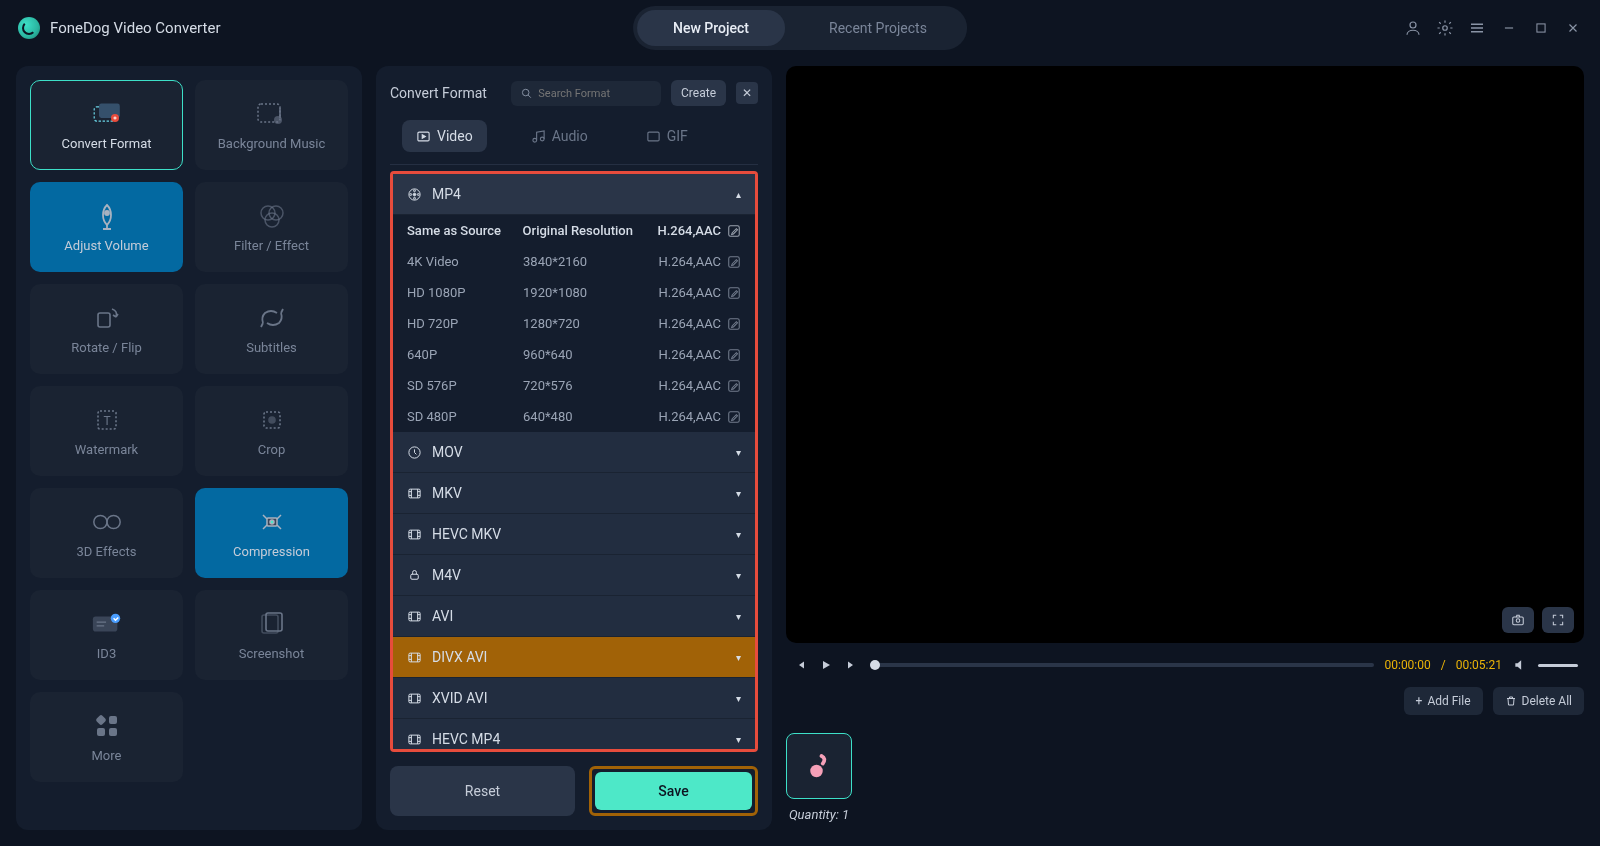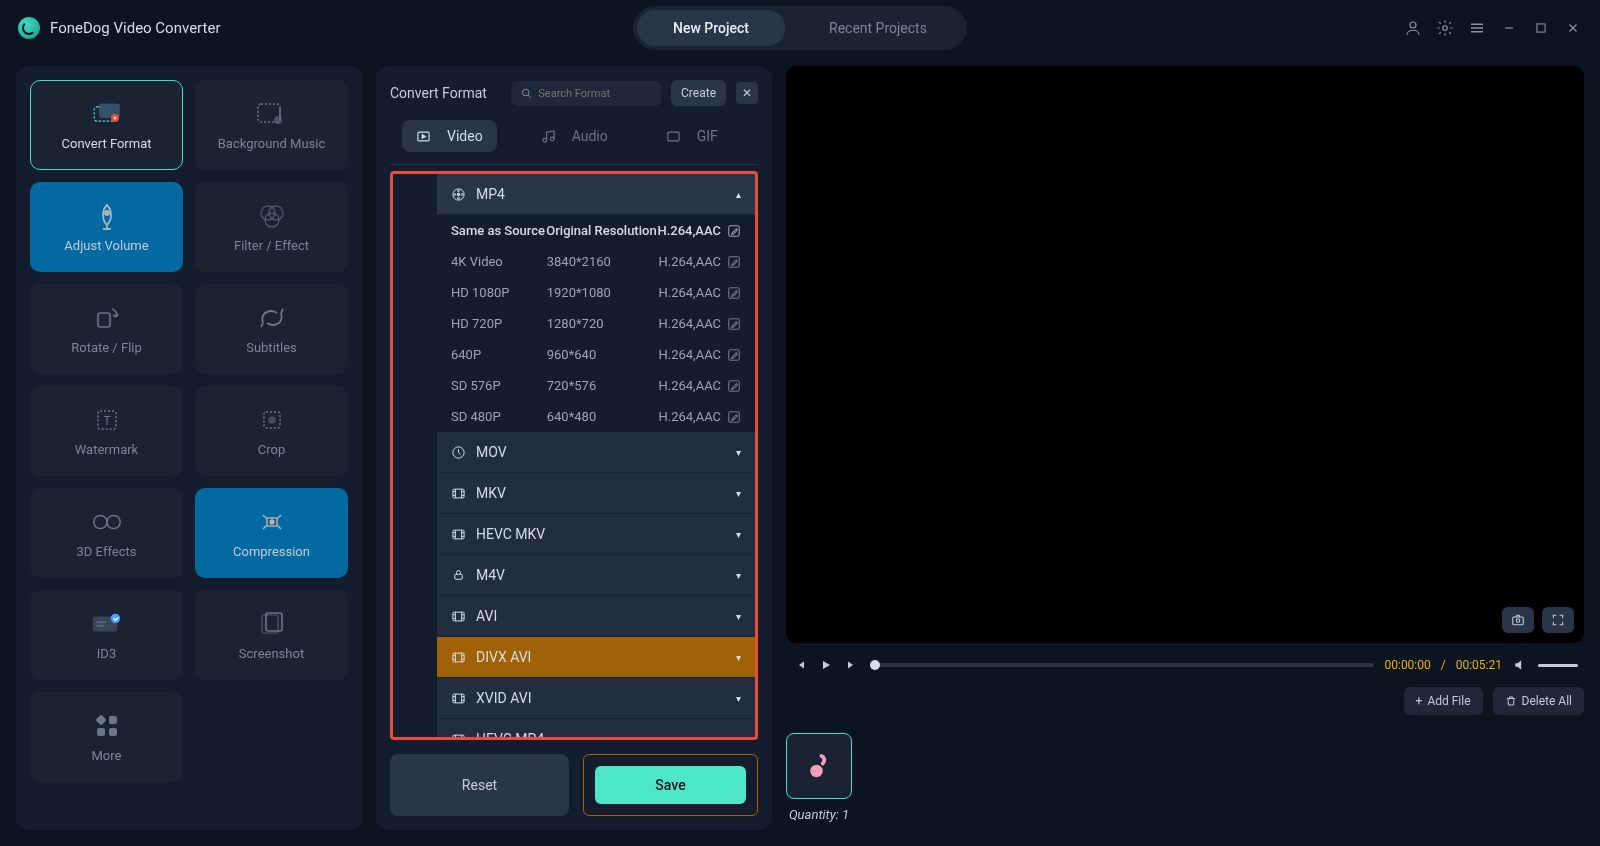--- a/index.html
+++ b/index.html
@@ -28,39 +28,39 @@
 
 .format-panel { width: 396px; background: #141d2d; border-radius: 12px; padding: 14px; display: flex; flex-direction: column; }
 .fp-head { display: flex; align-items: center; gap: 10px; margin-bottom: 14px; }
 .fp-title { font-size: 14px; color: #c5ccd8; flex: 0 0 auto; margin-right: auto; }
 .search-wrap { flex: 1; position: relative; display: flex; align-items: center; background: #1e2838; border-radius: 6px; padding: 6px 10px; gap: 6px; max-width: 150px; }
 .search-wrap input { background: transparent; border: none; outline: none; color: #c5ccd8; font-size: 11px; width: 100%; }
 .create-btn { background: #2a3548; color: #c5ccd8; font-size: 12px; padding: 6px 10px; border-radius: 6px; cursor: pointer; border: none; }
 .close-btn { width: 22px; height: 22px; background: #2a3548; border-radius: 4px; display: flex; align-items: center; justify-content: center; cursor: pointer; color: #c5ccd8; font-size: 12px; }
 
 .type-tabs { display: flex; gap: 30px; padding: 0 12px 12px 12px; border-bottom: 1px solid #252f42; }
-.type-tab { display: flex; align-items: center; gap: 16px; padding: 8px 14px; border-radius: 8px; font-size: 14px; cursor: pointer; color: #6a7588; }
+.type-tab { display: flex; align-items: center; gap: 6px; padding: 8px 14px; border-radius: 8px; font-size: 14px; cursor: pointer; color: #6a7588; }
 .type-tab.active { background: #2a3548; color: #d5dce6; }
 
-.format-list { flex: 1; overflow-y: auto; border: 3px solid #e74c3c; border-radius: 4px; margin-top: 6px; position: relative; padding-left: 44px; }
+.format-list { flex: 1; overflow-y: auto; border: 3px solid #e74c3c; border-radius: 4px; margin-top: 6px; position: relative; }
 .format-list::-webkit-scrollbar { width: 6px; }
 .format-list::-webkit-scrollbar-thumb { background: #3a4558; border-radius: 3px; }
 
 .fmt-header { display: flex; align-items: center; gap: 10px; padding: 12px 14px; background: #2a3548; border-bottom: 1px solid #1a2332; cursor: pointer; font-size: 14px; color: #d5dce6; }
 .fmt-header .chev { margin-left: auto; font-size: 10px; }
 .fmt-row { display: flex; align-items: center; padding: 8px 14px; font-size: 13px; color: #9aa4b5; cursor: pointer; }
 .fmt-row.sel { color: #d5dce6; font-weight: 500; }
 .fmt-col1 { width: 120px; }
 .fmt-col2 { width: 140px; }
 .fmt-col3 { flex: 1; text-align: right; display: flex; align-items: center; justify-content: flex-end; gap: 6px; }
 .edit-ico { width: 14px; height: 14px; opacity: 0.7; }
 
 .fp-actions { display: flex; gap: 14px; margin-top: 14px; }
 .reset-btn { flex: 1; padding: 14px; background: #2a3548; border: none; border-radius: 8px; color: #c5ccd8; font-size: 14px; cursor: pointer; }
-.save-wrap { flex: 1; border: 1px solid #a16207; border-radius: 6px; padding: 11px; }
+.save-wrap { flex: 1; border: 3px solid #a16207; border-radius: 6px; padding: 3px; }
 .save-btn { width: 100%; padding: 11px; background: #4de8c8; border: none; border-radius: 6px; color: #0d1421; font-size: 14px; font-weight: 500; cursor: pointer; }
 
 .preview-panel { flex: 1; display: flex; flex-direction: column; gap: 10px; }
 .video-area { flex: 1; background: #000; border-radius: 10px; position: relative; }
 .snap-btns { position: absolute; bottom: 10px; right: 10px; display: flex; gap: 8px; }
 .snap-btn { width: 32px; height: 26px; background: #2a3548; border-radius: 6px; display: flex; align-items: center; justify-content: center; cursor: pointer; color: #c5ccd8; }
 
 .player-bar { display: flex; align-items: center; gap: 10px; padding: 4px 6px; font-size: 12px; color: #eab308; }
 .pbtn { width: 16px; height: 16px; display: flex; align-items: center; justify-content: center; cursor: pointer; color: #c5ccd8; }
 .timeline { flex: 1; height: 4px; background: #2a3548; border-radius: 2px; position: relative; }

